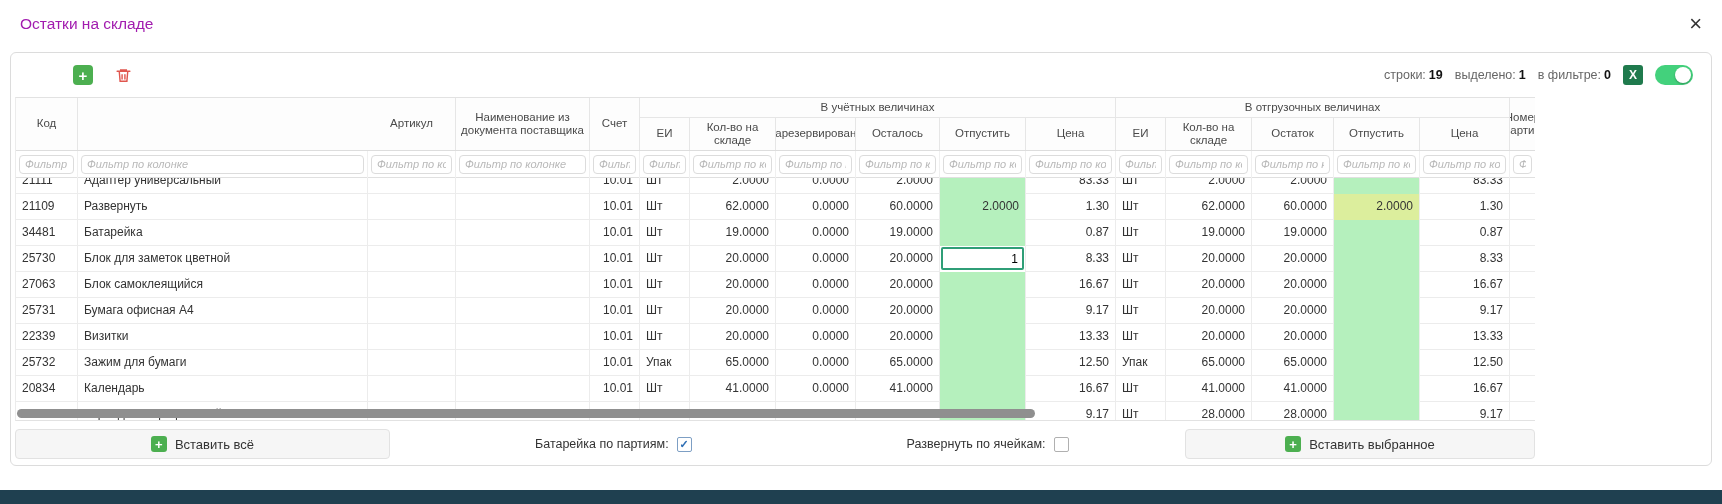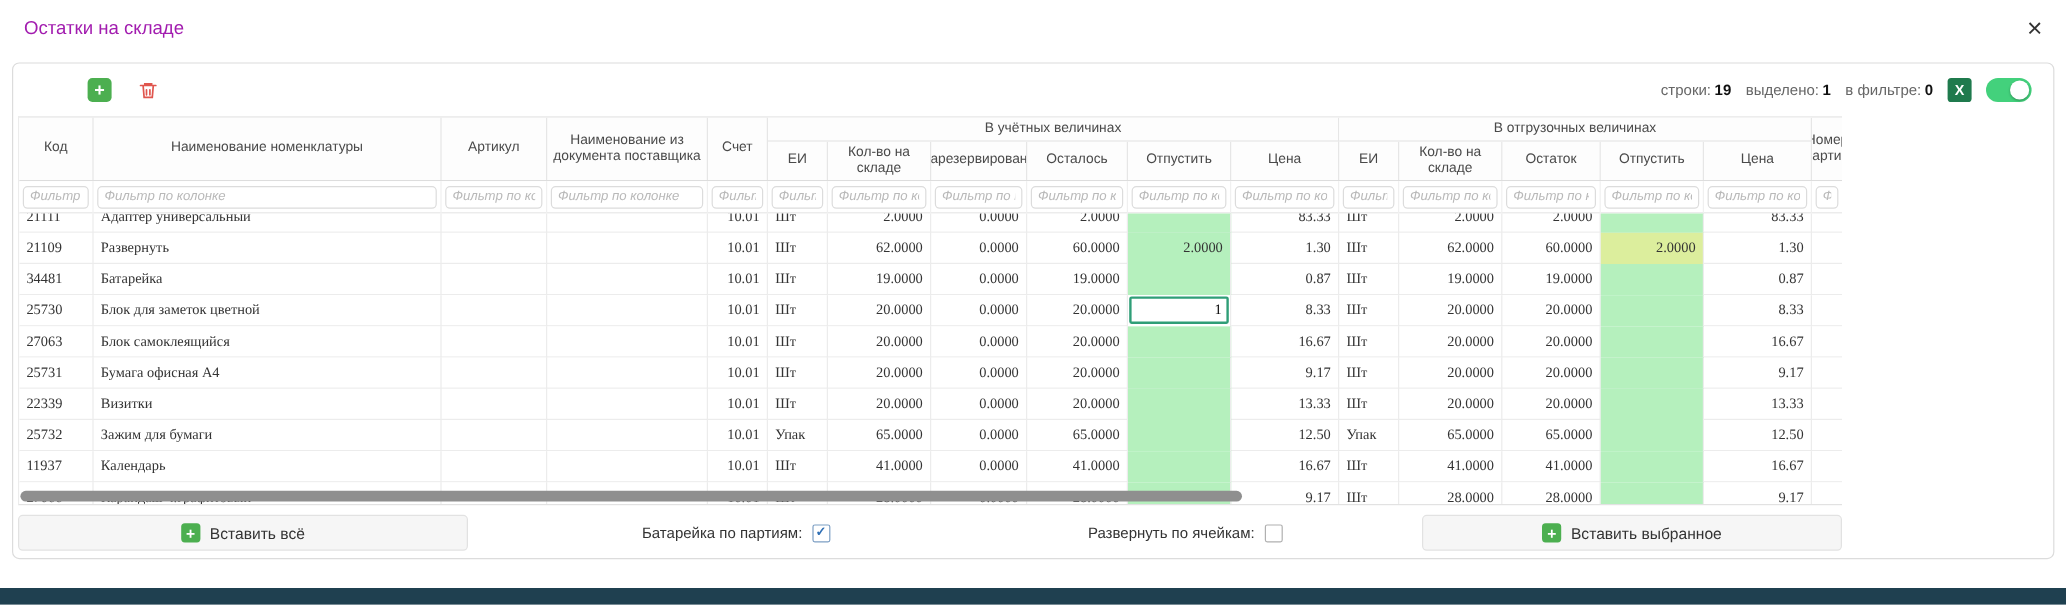--- a/index.html
+++ b/index.html
@@ -37,21 +37,21 @@
   .table{position:relative;width:1520px;margin-left:4px;border-top:1px solid #e2e2e2;border-left:1px solid #ececec;border-bottom:1px solid #e2e2e2;overflow:hidden;}
   .thead{display:grid;grid-template-rows:20px 32px;background:#fdfdfd;border-bottom:1px solid #dddddd;}
   .th{border-right:1px solid #e6e6e6;display:flex;align-items:center;justify-content:center;text-align:center;font-size:11.5px;color:#4a4a4a;overflow:hidden;padding:1px 3px;line-height:1.15;}
   .th.group{border-bottom:1px solid #e6e6e6;background:#fdfdfd;}
 
   .tfilters{display:flex;height:27px;align-items:center;border-bottom:1px solid #e0e0e0;background:#fff;}
   .fcell{flex:0 0 auto;height:27px;display:flex;align-items:center;border-right:1px solid #f0f0f0;padding:0 3px;}
   .fcell input{width:100%;height:19px;border:1px solid #dcdcdc;border-radius:4px;font-size:11px;padding:0 5px;color:#444;outline:none;font-family:inherit;}
   input::placeholder{font-style:italic;color:#b9b9b9;overflow:hidden;text-overflow:ellipsis;}
 
-  .tbody-vp{height:242px;overflow:hidden;position:relative;font-family:Liberation Serif, serif;}
+  .tbody-vp{height:242px;overflow:hidden;position:relative;}
   .tbody{margin-top:-10px;}
   .tr{display:flex;height:26px;border-bottom:1px solid #ececec;background:#fff;}
   .td{flex:0 0 auto;height:26px;line-height:25px;font-size:12px;color:#333;border-right:1px solid #ececec;padding:0 6px;white-space:nowrap;overflow:hidden;}
   .td.right{text-align:right;}
   .td.green{background:var(--cell-green);}
   .td.sel{background:var(--cell-green-sel);}
   .td.editing{padding:1px 1px;background:#fff;}
   .td .edit{width:100%;height:23px;border:2px solid var(--edit-border);border-radius:2px;text-align:right;font-size:12px;padding:0 4px;outline:none;font-family:inherit;display:block;background:#fff;}
 
   .hscroll{position:absolute;left:0;bottom:2px;width:1520px;height:9px;}
@@ -100,21 +100,20 @@
         <div class="excel">X</div>
         <div class="toggle">
             <div class="knob"></div>
           </div>
       </div>
     </div>
 
     <div class="table">
       <div class="thead" id="thead" style="grid-template-columns: 62px 290px 88px 134px 50px 50px 86px 80px 84px 86px 90px 50px 86px 82px 86px 90px 26px;">
           <div class="th" style="grid-area: 1 / 1 / 3 / 2;">Код</div>
-          <div class="th" style="grid-area: 1 / 2 / 3 / 3;">Наименование номенклатуры</div>
           <div class="th" style="grid-area: 1 / 3 / 3 / 4;">Артикул</div>
           <div class="th" style="grid-area: 1 / 4 / 3 / 5;">Наименование из документа поставщика</div>
           <div class="th" style="grid-area: 1 / 5 / 3 / 6;">Счет</div>
           <div class="th" style="grid-area: 2 / 6 / 3 / 7;">ЕИ</div>
           <div class="th" style="grid-area: 2 / 7 / 3 / 8;">Кол-во на складе</div>
           <div class="th" style="grid-area: 2 / 8 / 3 / 9;">Зарезервировано</div>
           <div class="th" style="grid-area: 2 / 9 / 3 / 10;">Осталось</div>
           <div class="th" style="grid-area: 2 / 10 / 3 / 11;">Отпустить</div>
           <div class="th" style="grid-area: 2 / 11 / 3 / 12;">Цена</div>
           <div class="th" style="grid-area: 2 / 12 / 3 / 13;">ЕИ</div>
@@ -329,21 +328,21 @@
               <div class="td right green" style="width: 86px;"></div>
               <div class="td right" style="width: 90px;">12.50</div>
               <div class="td" style="width: 50px;">Упак</div>
               <div class="td right" style="width: 86px;">65.0000</div>
               <div class="td right" style="width: 82px;">65.0000</div>
               <div class="td right green" style="width: 86px;"></div>
               <div class="td right" style="width: 90px;">12.50</div>
               <div class="td" style="width: 26px;"></div>
             </div>
             <div class="tr">
-              <div class="td" style="width: 62px;">11937</div>
+              <div class="td" style="width: 62px;">20834</div>
               <div class="td" style="width: 290px;">Календарь</div>
               <div class="td" style="width: 88px;"></div>
               <div class="td" style="width: 134px;"></div>
               <div class="td right" style="width: 50px;">10.01</div>
               <div class="td" style="width: 50px;">Шт</div>
               <div class="td right" style="width: 86px;">41.0000</div>
               <div class="td right" style="width: 80px;">0.0000</div>
               <div class="td right" style="width: 84px;">41.0000</div>
               <div class="td right green" style="width: 86px;"></div>
               <div class="td right" style="width: 90px;">16.67</div>

